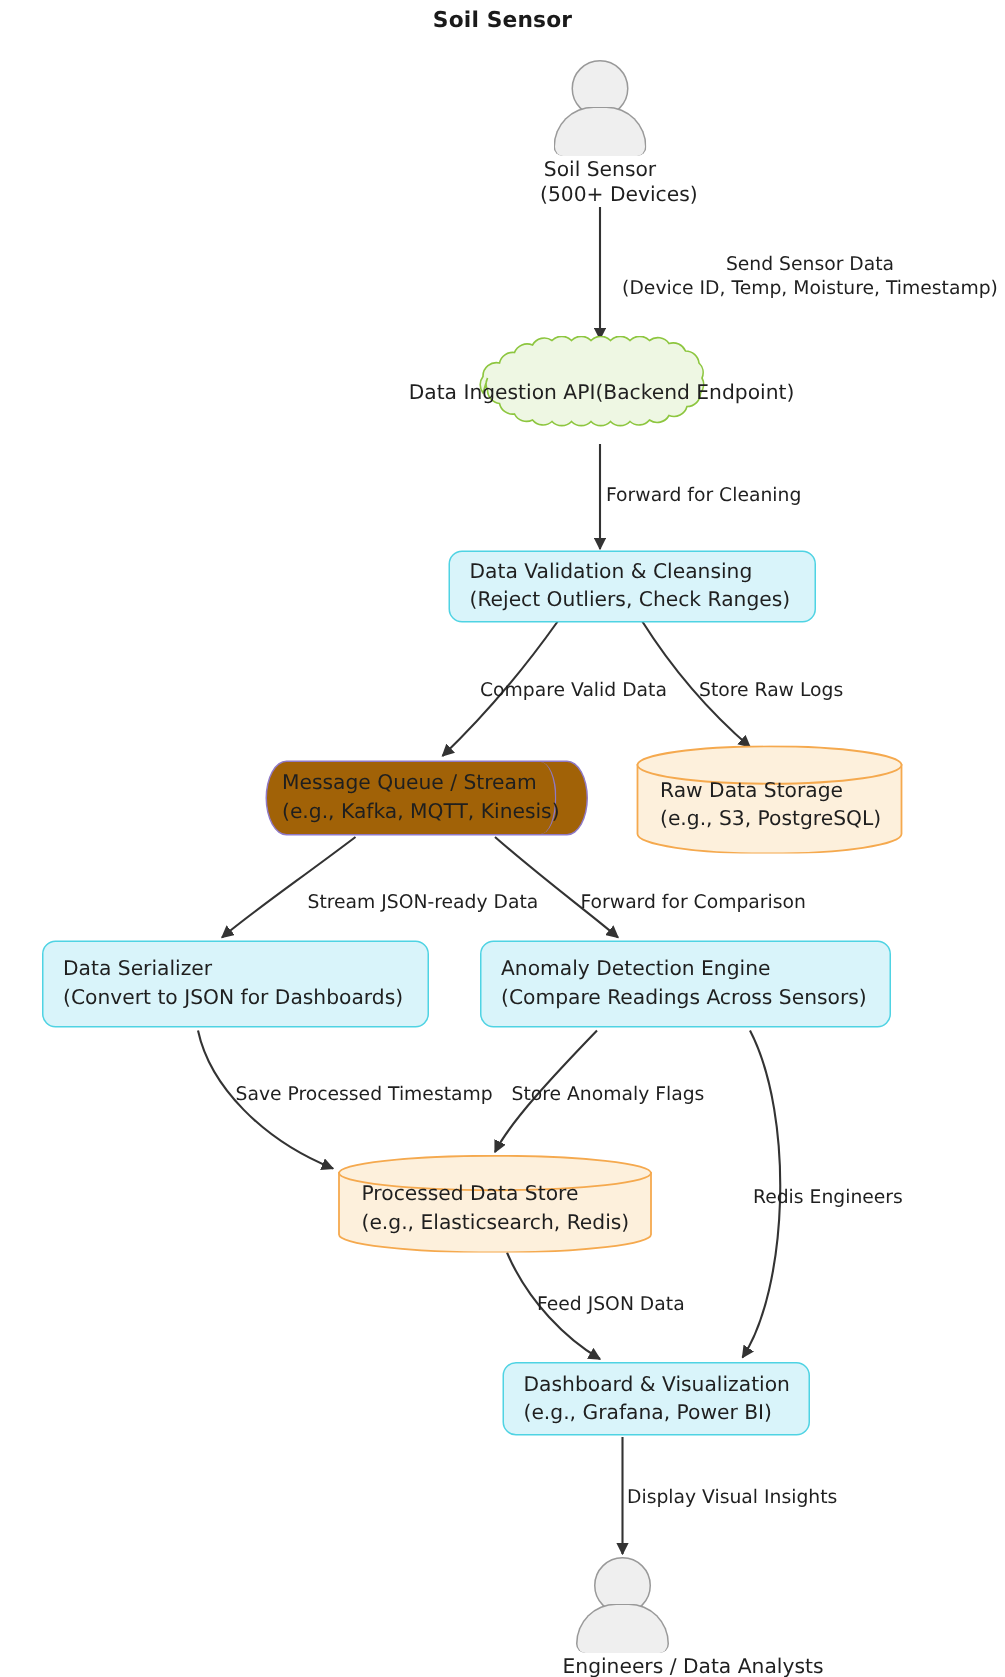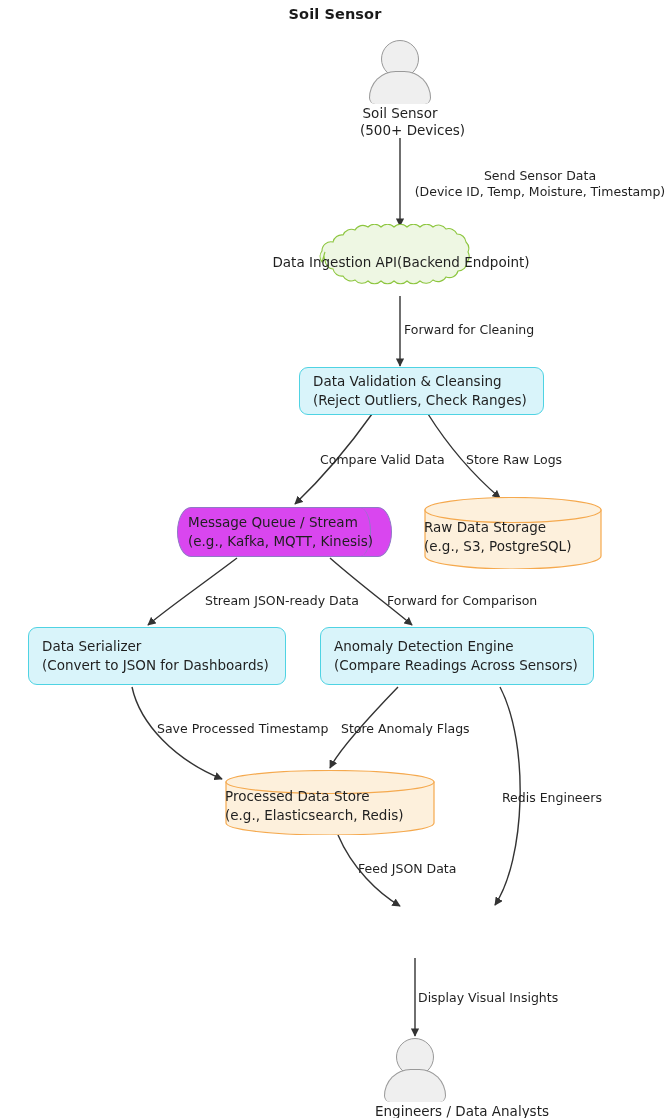--- a/index.html
+++ b/index.html
@@ -118,21 +118,21 @@
     align-items: center;
     justify-content: center;
     font-size: 13.5px;
     line-height: 19px;
     color: #1f1f1f;
     white-space: nowrap;
   }
 
   
   .hcyl {
-    background: #d946ef;
+    background: #a16207;
     border: 1.2px solid #8f79c6;
     border-radius: 14px / 25px;
     display: flex;
     align-items: center;
     padding: 4px 10px;
   }
   .hcyl .capline {
     position: absolute;
     right: 20px;
     top: 0;
@@ -161,21 +161,21 @@
   .vcyl .lines {
     position: absolute;
     left: 0;
     top: 0;
     width: 100%;
     height: 100%;
     display: flex;
     flex-direction: column;
     justify-content: center;
     align-items: flex-start;
-    padding-left: 0;
+    padding-left: 16px;
     box-sizing: border-box;
     font-size: 13.5px;
     line-height: 19px;
     color: #1f1f1f;
     white-space: nowrap;
     padding-top: 7px;
   }
 
   
   .elabel {
@@ -302,20 +302,26 @@
     <svg width="210" height="65" viewBox="0 0 210 65" xmlns="http://www.w3.org/2000/svg">
       <path d="M 1 12 L 1 53 A 104 12 0 0 0 209 53 L 209 12 Z" fill="#fdf0dc" stroke="#f5a94e" stroke-width="1.2"></path>
       <ellipse cx="105" cy="12" rx="104" ry="11.5" fill="#fdf0dc" stroke="#f5a94e" stroke-width="1.2"></ellipse>
     </svg>
     <div class="lines">
       <div>Processed Data Store</div>
       <div>(e.g., Elasticsearch, Redis)</div>
     </div>
   </div>
 
+  <div class="node proc" style="left:313px; top:908px; width:205px; height:49px;">
+    <div class="lines">
+      <div>Dashboard &amp; Visualization</div>
+      <div>(e.g., Grafana, Power BI)</div>
+    </div>
+  </div>
 
   <div class="actor" style="left:375px; top:1038px; width:80px;">
     <div class="glyph">
       <div class="head"></div>
       <div class="body"></div>
     </div>
     <div class="caption">
       <div>Engineers / Data Analysts</div>
     </div>
   </div>

